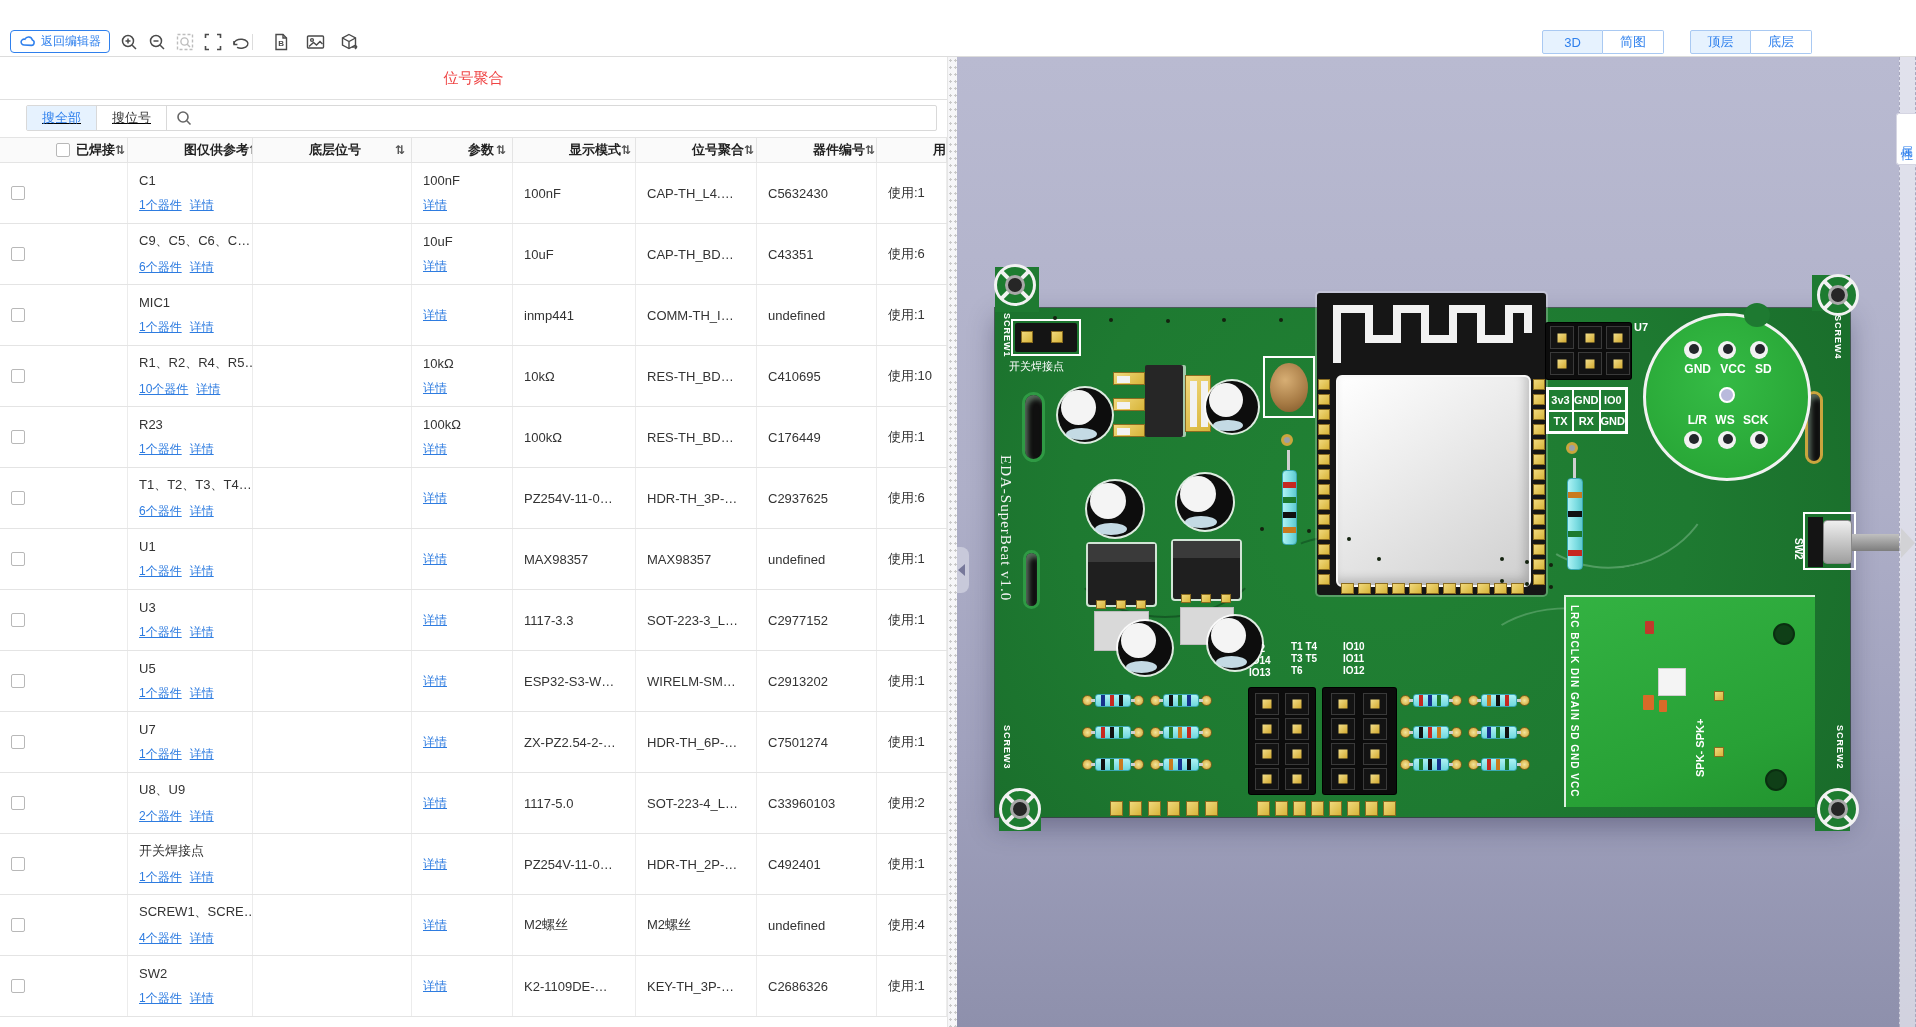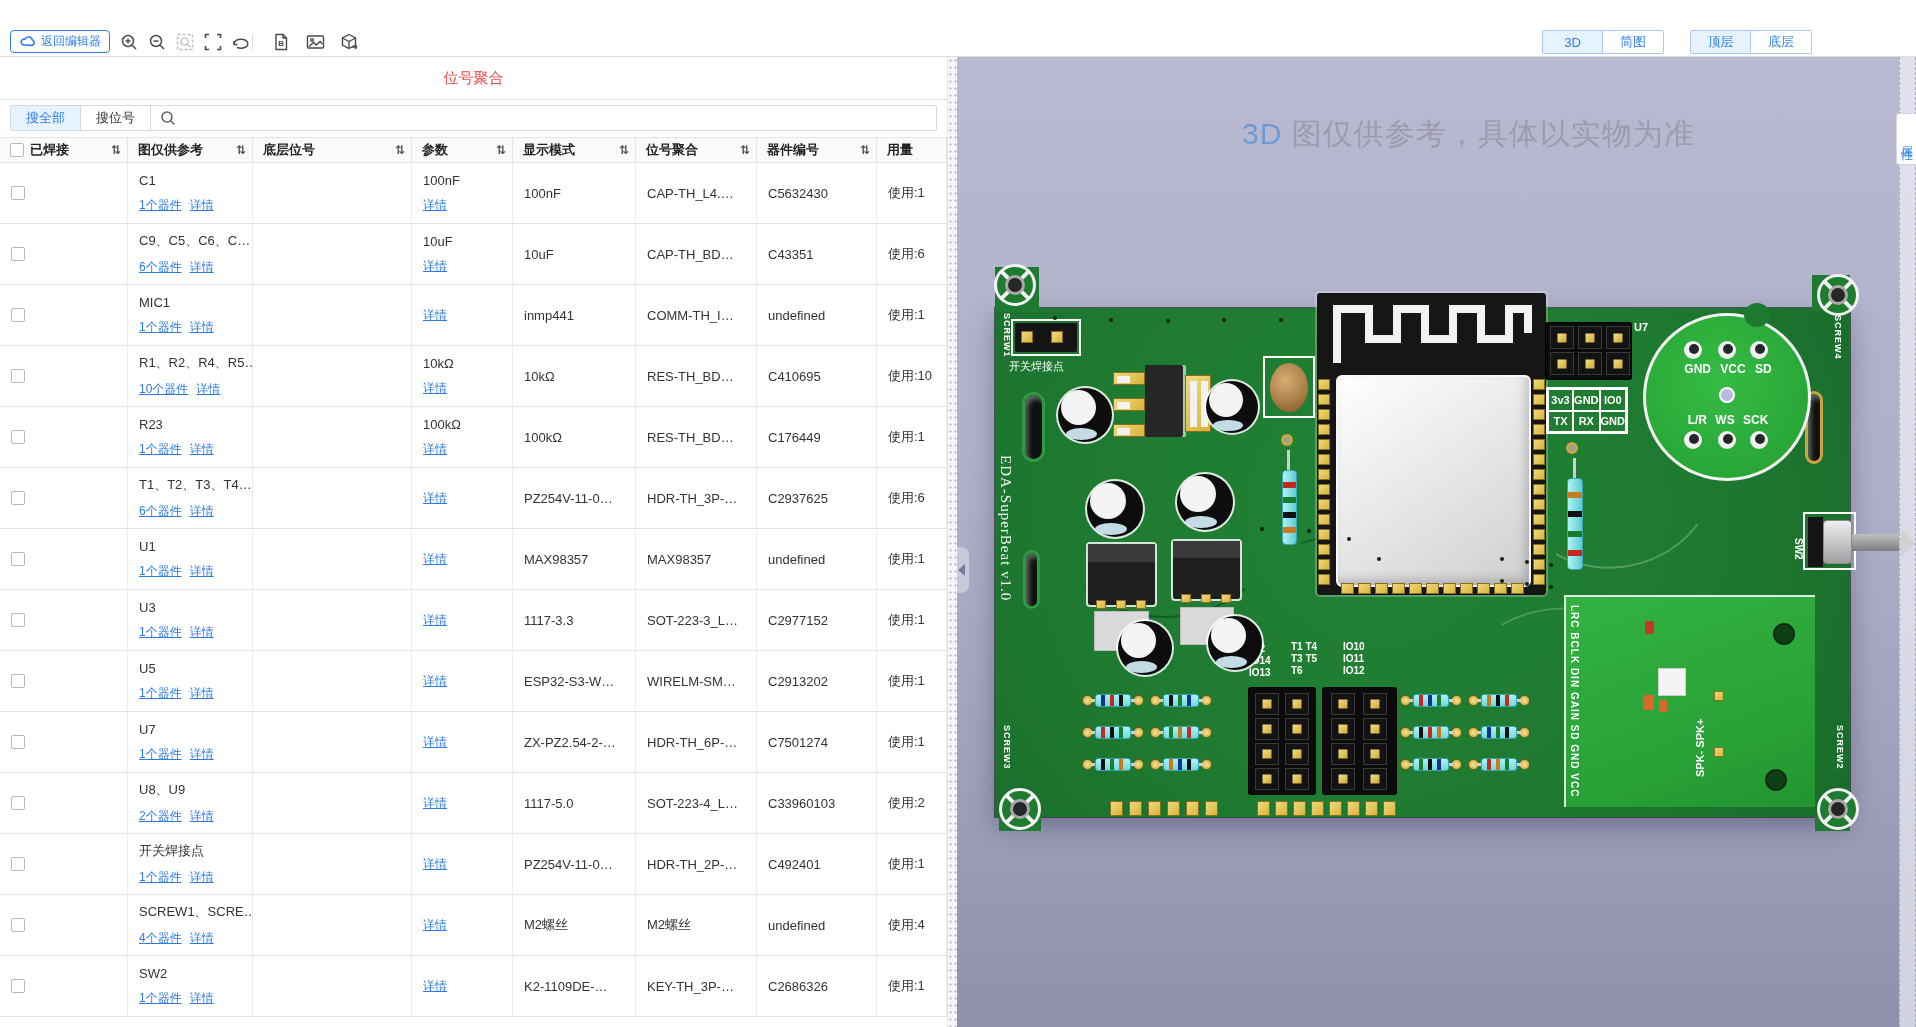--- a/index.html
+++ b/index.html
@@ -36,36 +36,36 @@
   .vbtn + .vbtn { border-left:none; }
   .vbtn.active { background:#e6f2fe; }
   .vbtn:first-child { border-radius:2px 0 0 2px; } .vbtn:last-child { border-radius:0 2px 2px 0; }
 
   
   #panel { position:absolute; left:0; top:57px; width:947px; height:970px; background:#fff; }
   #tabs { display:flex; height:43px; border-bottom:1px solid #e0e0e0; }
   .tab { flex:1; display:flex; align-items:center; justify-content:center; font-size:15px; cursor:pointer; }
   .tab.active { background:#fff; color:#ef4444; }
   .tab.inactive { background:#f2f2f2; color:#333; border-left:1px solid #e0e0e0; }
-  #search-row { height:37px; padding:5px 10px 6px 10px; }
+  #search-row { height:37px; padding:5px 10px 6px 26px;text-decoration:underline; }
   #search-box { display:flex; height:26px; border:1px solid #d9d9d9; border-radius:2px; align-items:stretch; }
   .seg { width:70px; display:flex; align-items:center; justify-content:center; font-size:13px;
     border-right:1px solid #d9d9d9; cursor:pointer; color:#333; }
   .seg.active { background:#e6f2fe; color:#2f80ed; }
   #search-input { flex:1; border:none; outline:none; font-size:13px; padding:0 10px;
     font-family:inherit; color:#333; }
   #search-input::placeholder { color:#b9b9b9; }
   #search-icon { width:34px; display:flex; align-items:center; justify-content:center; cursor:pointer; }
 
   #table { position:absolute; left:0; top:80px; width:947px; height:932px; overflow:hidden;
     --cols:128px 125px 159px 101px 123px 121px 120px 70px; }
   .thead { display:grid; grid-template-columns:var(--cols); height:26px; background:#fafafa;
     border-top:1px solid #e4e4e4; border-bottom:1px solid #e4e4e4; }
   .th { display:flex; align-items:center; font-size:13px; font-weight:bold; color:#222;
-    padding:0 6px 0 10px; border-right:1px solid #e4e4e4; overflow:hidden; white-space:nowrap; }
+    padding:0 6px 0 10px; border-right:1px solid #e4e4e4; overflow:hidden; white-space:nowrap;margin-left:46px; }
   .th .sort { margin-left:auto; color:#555; font-size:12px; cursor:pointer; }
   .trow { display:grid; grid-template-columns:var(--cols); height:61px; border-bottom:1px solid #e4e4e4; cursor:pointer; }
   .td { border-right:1px solid #ececec; display:flex; flex-direction:column; justify-content:center;
     padding-left:11px; font-size:13px; color:#333; overflow:hidden; white-space:nowrap; }
   .td.center { justify-content:center; }
   .cb { width:14px; height:14px; border:1px solid #b8b8b8; border-radius:2px; background:#fff;
     display:inline-block; cursor:pointer; flex:none; }
   .th .cb { margin-right:6px; }
   .lines { display:flex; flex-direction:column; gap:9px; }
   .desig { color:#333; }
@@ -757,23 +757,20 @@
               <span>使用:1</span>
             </div>
           </div>
         </div>
     </div>
 
   </div>
   <div id="panel-gutter"></div>
 
   <div id="viewer">
-    <div id="watermark">
-      <span class="wm3d">3D</span><span> 图仅供参考，具体以实物为准</span>
-    </div>
 
     <div id="board">
 
       <div class="trace" style="left:60px;top:130px;width:220px;height:180px;border-bottom-color:rgba(8,52,22,.45)"></div>
       <div class="trace" style="left:260px;top:230px;width:180px;height:150px;border-top-color:rgba(8,52,22,.4);transform:rotate(20deg)"></div>
       <div class="trace" style="left:520px;top:90px;width:200px;height:170px;border-bottom-color:rgba(230,255,238,.25);transform:rotate(-12deg)"></div>
       <div class="trace" style="left:470px;top:300px;width:230px;height:160px;border-top-color:rgba(230,255,238,.22);transform:rotate(8deg)"></div>
     </div>
 
     <div class="tabgreen" style="left:38px;top:210px;width:44px;height:45px"></div>

